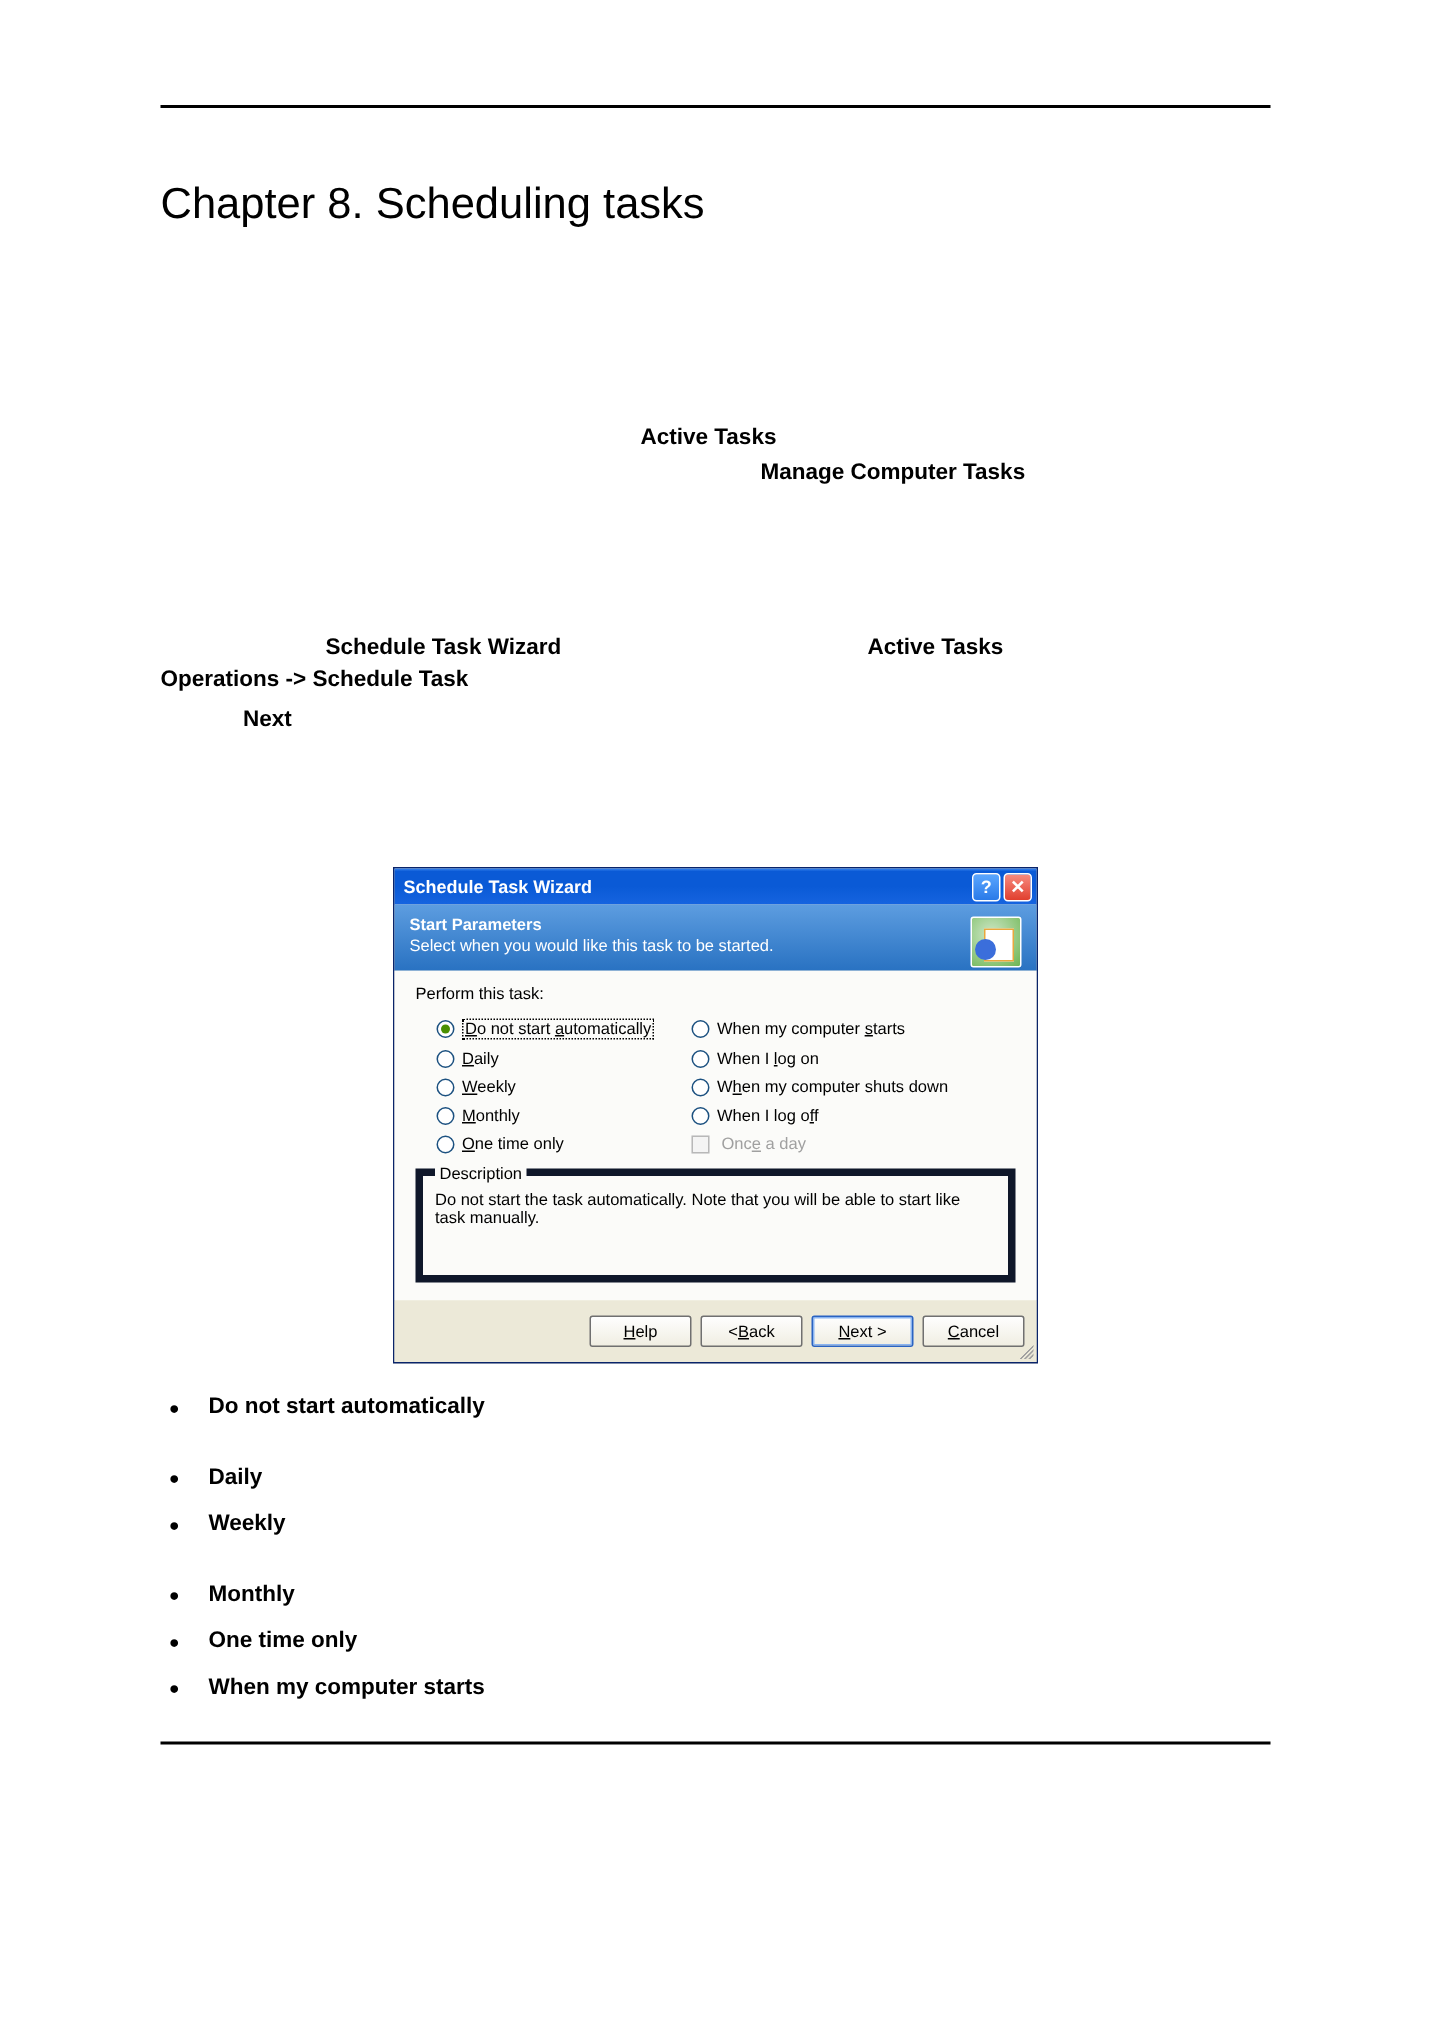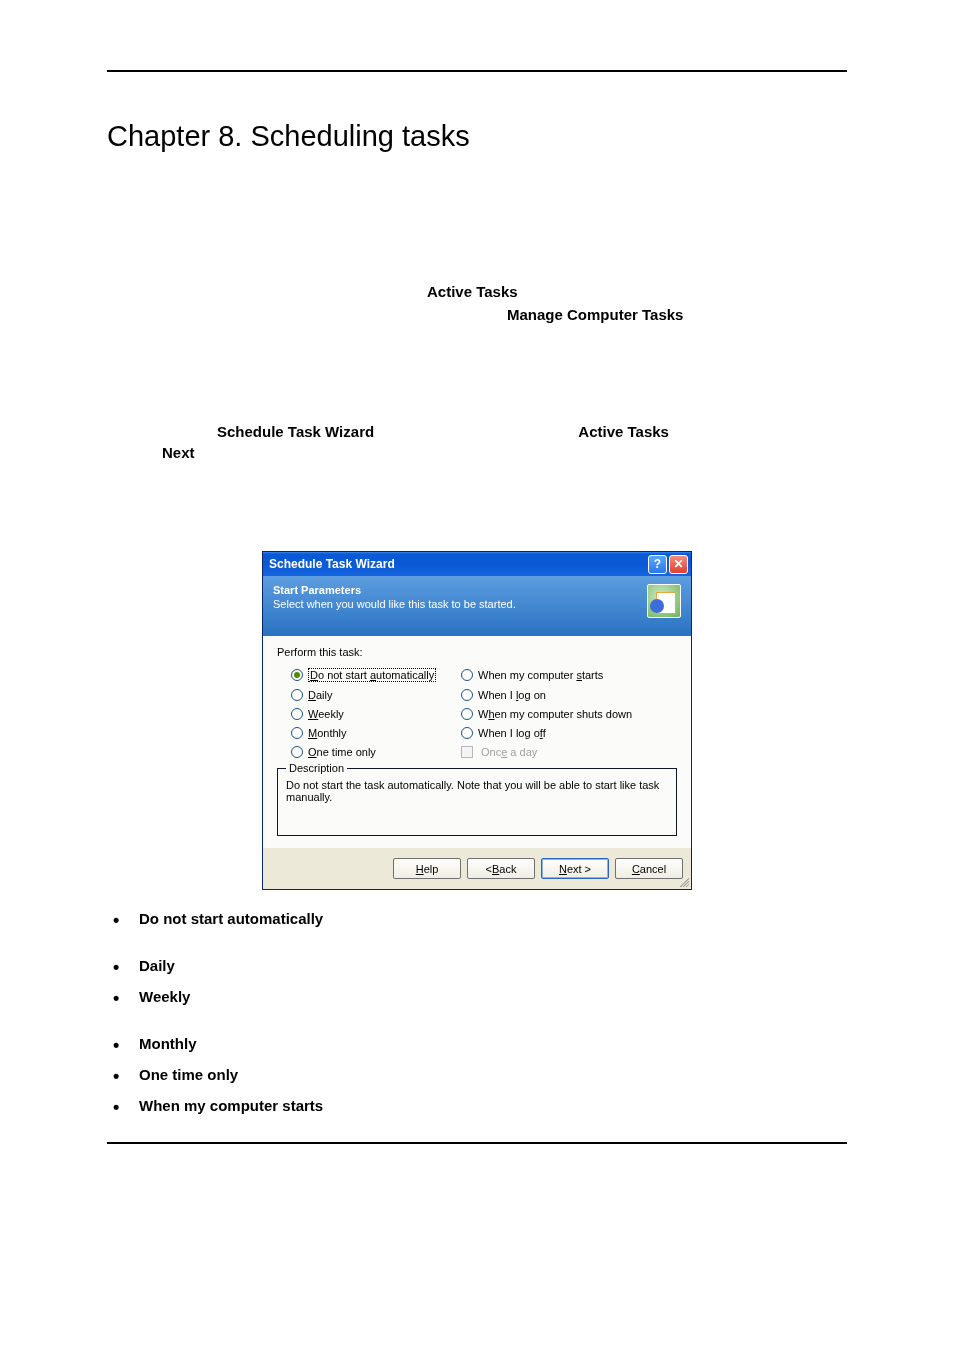--- a/index.html
+++ b/index.html
@@ -84,21 +84,21 @@
       border: 1px solid #fff;
     }
     .help-btn { background: linear-gradient(to bottom, #5aa6ff, #2a7ae8); }
     .close-btn { background: linear-gradient(to bottom, #f78b7f, #e13f2e); }
 
     .wizard-header {
       background: linear-gradient(to bottom, #5d9de0, #2972c2);
       color: #fff;
       padding: 8px 10px;
       position: relative;
-      height: 60px;
+      height: 44px;
     }
     .wizard-header .wh-title { font-weight: bold; font-size: 11px; }
     .wizard-header .wh-sub { font-size: 11px; margin-left: 0; margin-top: 2px; }
     .wh-icon {
       position: absolute; right: 10px; top: 8px;
       width: 34px; height: 34px;
       background: radial-gradient(circle at 40% 35%, #cfe8c8, #6db553);
       border: 1px solid #fff;
       border-radius: 2px;
     }
@@ -162,21 +162,21 @@
       display: flex; align-items: center; gap: 8px;
       color: #a0a0a0;
     }
     .checkbox {
       width: 12px; height: 12px;
       border: 1px solid #b8b8b8;
       background: #f4f4f4;
       flex-shrink: 0;
     }
     .group-box {
-      border: 1px solid #0f172a;
+      border: 5px solid #0f172a;
       padding: 10px 15px 32px 8px;
       margin-bottom: 8px;
       position: relative;
     }
     .group-label {
       position: absolute;
       top: -7px; left: 8px;
       background: #fbfbf9;
       padding: 0 3px;
     }
@@ -251,20 +251,21 @@
 
   <h1>Chapter 8.  Scheduling tasks</h1>
 
   <div class="line-active-tasks">Active  Tasks</div>
   <div class="line-manage">Manage  Computer  Tasks</div>
 
   <div class="line-wizard">
     <span class="b1">Schedule Task Wizard</span>
     <span class="b2">Active Tasks</span>
   </div>
+  <div class="line-ops">Operations -&gt; Schedule Task</div>
   <div class="line-next">Next</div>
 
   <div class="dialog">
     <div class="title-bar">
       <span class="title">Schedule Task Wizard</span>
       <span class="title-btn help-btn">?</span>
       <span class="title-btn close-btn">✕</span>
     </div>
 
     <div class="wizard-header">

